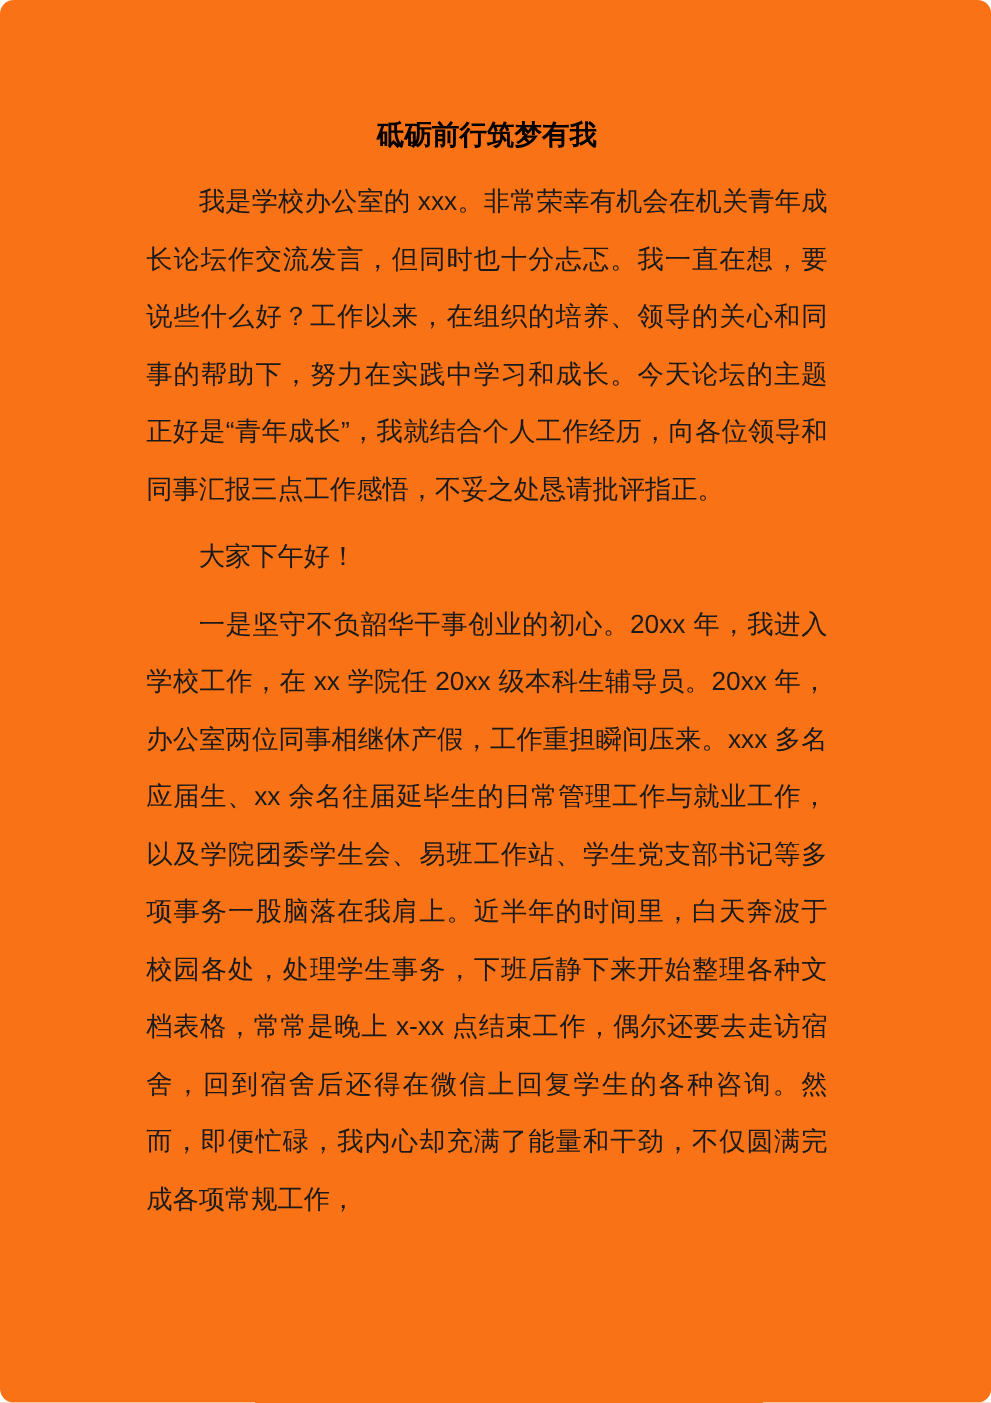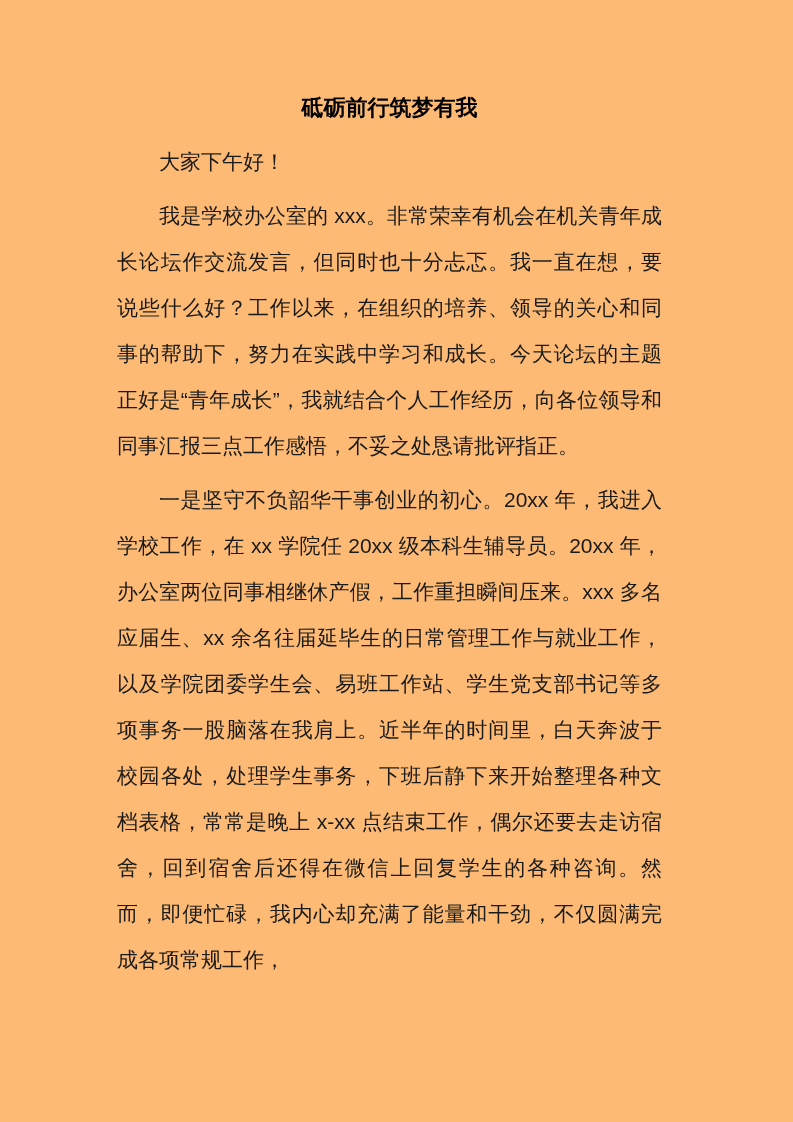--- a/index.html
+++ b/index.html
@@ -4,23 +4,24 @@
 <style>
   html, body {
     margin: 0;
     padding: 0;
     background: #ffffff;
   }
   .page {
     position: relative;
     width: 793px;
     height: 1122px;
-    background: #fdba74;
+    background: #f97316;
     overflow: hidden;
     font-family: "Liberation Sans", sans-serif;
+    border-radius: 11px;
   }
   .content {
     box-sizing: border-box;
     width: 100%;
     padding: 85px 131px 0 117px; 
     color: #1a1a1a;
   }
   .title {
     margin: 0 0 8px 0;
     font-size: 22px;
@@ -40,19 +41,19 @@
   }
 </style>
 </head>
 <body>
 
 <div class="page">
   <div class="content">
     <h1 class="title">砥砺前行筑梦有我</h1>
 
 
+    <p class="para">我是学校办公室的 xxx。非常荣幸有机会在机关青年成长论坛作交流发言，但同时也十分忐忑。我一直在想，要说些什么好？工作以来，在组织的培养、领导的关心和同事的帮助下，努力在实践中学习和成长。今天论坛的主题正好是“青年成长”，我就结合个人工作经历，向各位领导和同事汇报三点工作感悟，不妥之处恳请批评指正。</p>
+
     <p class="para">大家下午好！</p>
-
-    <p class="para">我是学校办公室的 xxx。非常荣幸有机会在机关青年成长论坛作交流发言，但同时也十分忐忑。我一直在想，要说些什么好？工作以来，在组织的培养、领导的关心和同事的帮助下，努力在实践中学习和成长。今天论坛的主题正好是“青年成长”，我就结合个人工作经历，向各位领导和同事汇报三点工作感悟，不妥之处恳请批评指正。</p>
 
     <p class="para">一是坚守不负韶华干事创业的初心。20xx 年，我进入学校工作，在 xx 学院任 20xx 级本科生辅导员。20xx 年，办公室两位同事相继休产假，工作重担瞬间压来。xxx 多名应届生、xx 余名往届延毕生的日常管理工作与就业工作，以及学院团委学生会、易班工作站、学生党支部书记等多项事务一股脑落在我肩上。近半年的时间里，白天奔波于校园各处，处理学生事务，下班后静下来开始整理各种文档表格，常常是晚上 x-xx 点结束工作，偶尔还要去走访宿舍，回到宿舍后还得在微信上回复学生的各种咨询。然而，即便忙碌，我内心却充满了能量和干劲，不仅圆满完成各项常规工作，</p>
   </div>
 </div>
 
 </body></html>

